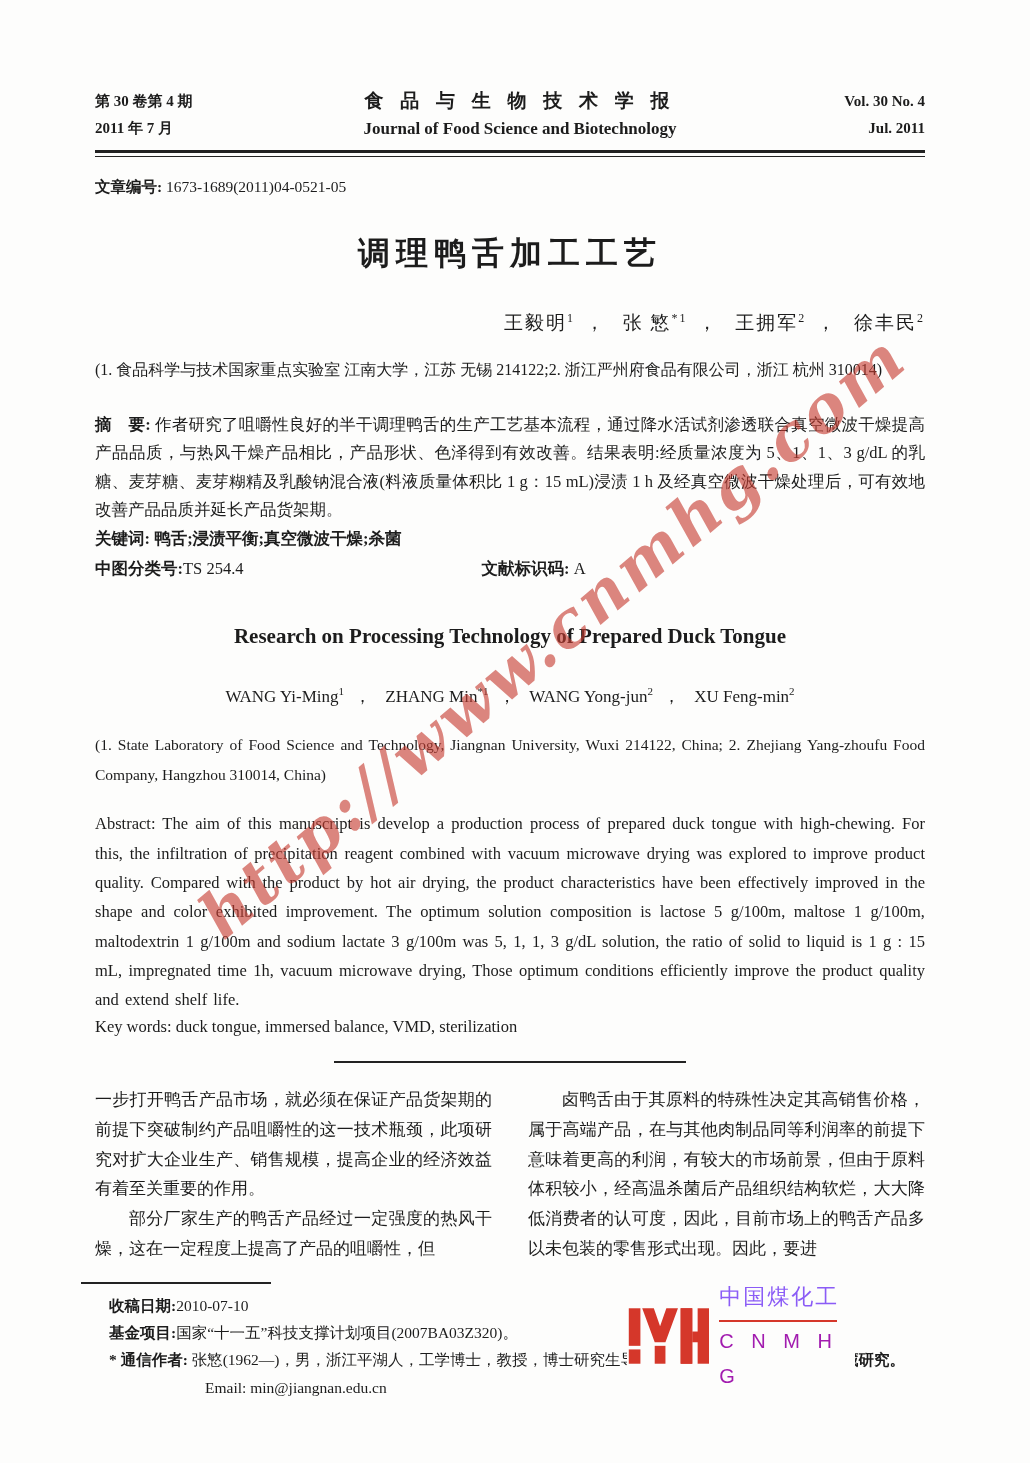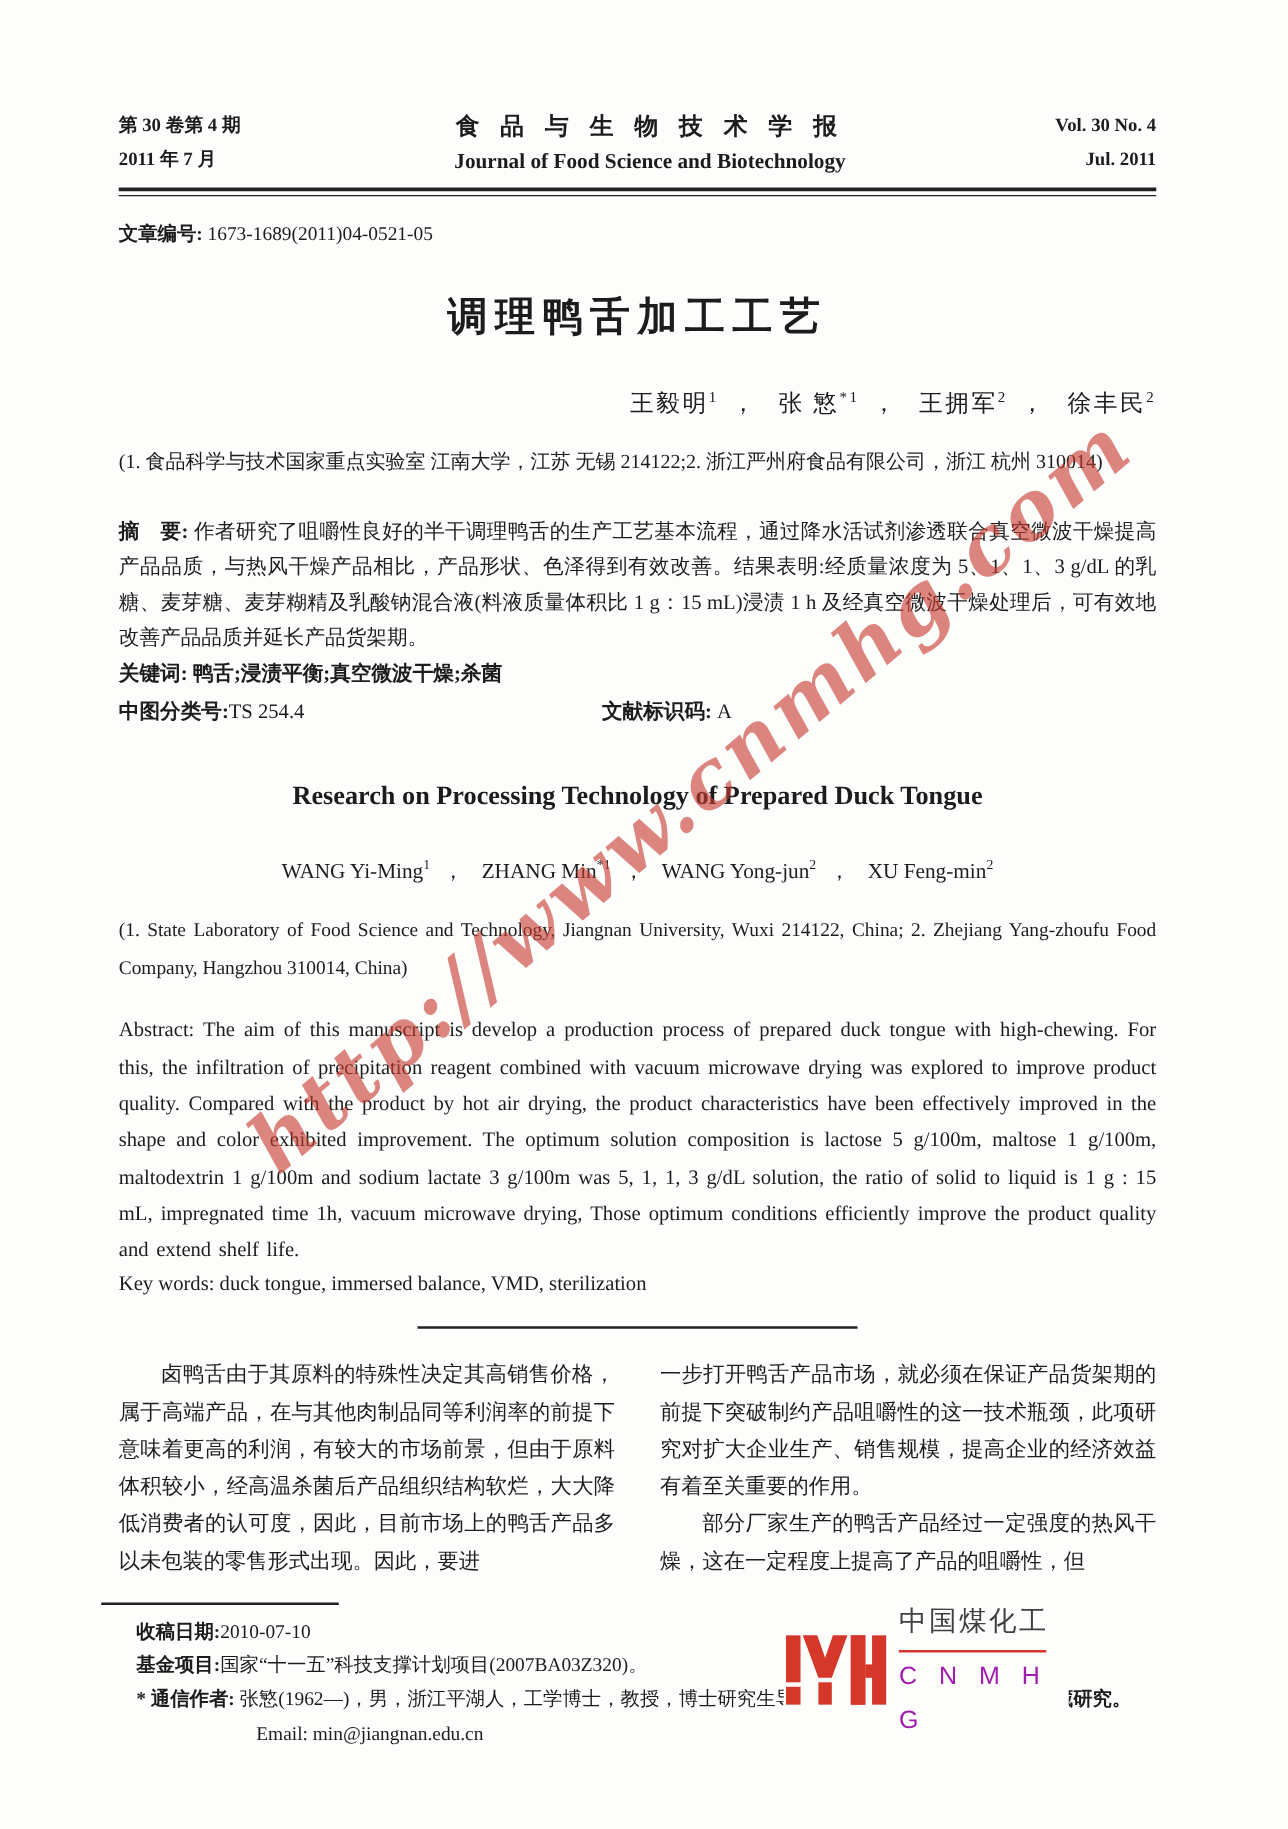--- a/index.html
+++ b/index.html
@@ -73,21 +73,21 @@
     position:absolute;left:8px;top:408px;
     transform:rotate(-40deg);transform-origin:left bottom;
     font-family:"DejaVu Serif",serif;font-style:italic;font-weight:700;
     font-size:64px;letter-spacing:4px;color:rgba(198,60,48,0.62);white-space:nowrap;
   }
 
   
   .logo{position:absolute;left:532px;top:10px;width:228px;height:88px;background:#fdfdfc;display:flex;align-items:center;z-index:6;}
   .logo-glyph{width:92px;height:74px;}
   .logo-textcol{margin-left:10px;}
-  .logo-cn{font-size:22px;color:#404040;letter-spacing:2px;font-family:"Liberation Sans",sans-serif;}
+  .logo-cn{font-size:22px;color:#8b5cf6;letter-spacing:2px;font-family:"Liberation Sans",sans-serif;}
   .logo-underline{border-top:2px solid #d5372a;margin:3px 0 2px 0;width:118px;}
   .logo-en{font-size:20px;color:#a21caf;letter-spacing:6px;font-family:"Liberation Sans",sans-serif;}
 </style>
 </head>
 <body>
 
 <div class="page">
   <div class="content">
 
     <div class="jheader">
@@ -155,25 +155,25 @@
     </div>
 
     <div class="en-kw">
       <span class="lab">Key words:</span><span> duck tongue, immersed balance, VMD, sterilization</span>
     </div>
 
     <div class="mid-rule"></div>
 
     <div class="columns">
       <div class="col">
-        <p class="indent">卤鸭舌由于其原料的特殊性决定其高销售价格，属于高端产品，在与其他肉制品同等利润率的前提下意味着更高的利润，有较大的市场前景，但由于原料体积较小，经高温杀菌后产品组织结构软烂，大大降低消费者的认可度，因此，目前市场上的鸭舌产品多以未包装的零售形式出现。因此，要进</p>
-      </div>
-      <div class="col">
         <p>一步打开鸭舌产品市场，就必须在保证产品货架期的前提下突破制约产品咀嚼性的这一技术瓶颈，此项研究对扩大企业生产、销售规模，提高企业的经济效益有着至关重要的作用。</p>
         <p class="indent">部分厂家生产的鸭舌产品经过一定强度的热风干燥，这在一定程度上提高了产品的咀嚼性，但</p>
+      </div>
+      <div class="col">
+        <p class="indent">卤鸭舌由于其原料的特殊性决定其高销售价格，属于高端产品，在与其他肉制品同等利润率的前提下意味着更高的利润，有较大的市场前景，但由于原料体积较小，经高温杀菌后产品组织结构软烂，大大降低消费者的认可度，因此，目前市场上的鸭舌产品多以未包装的零售形式出现。因此，要进</p>
       </div>
     </div>
 
     <div class="footnote">
       <div class="fn-rule"></div>
       <div class="fn-line">
         <span class="lab">收稿日期:</span><span>2010-07-10</span>
       </div>
       <div class="fn-line">
         <span class="lab">基金项目:</span><span>国家“十一五”科技支撑计划项目(2007BA03Z320)。</span>

